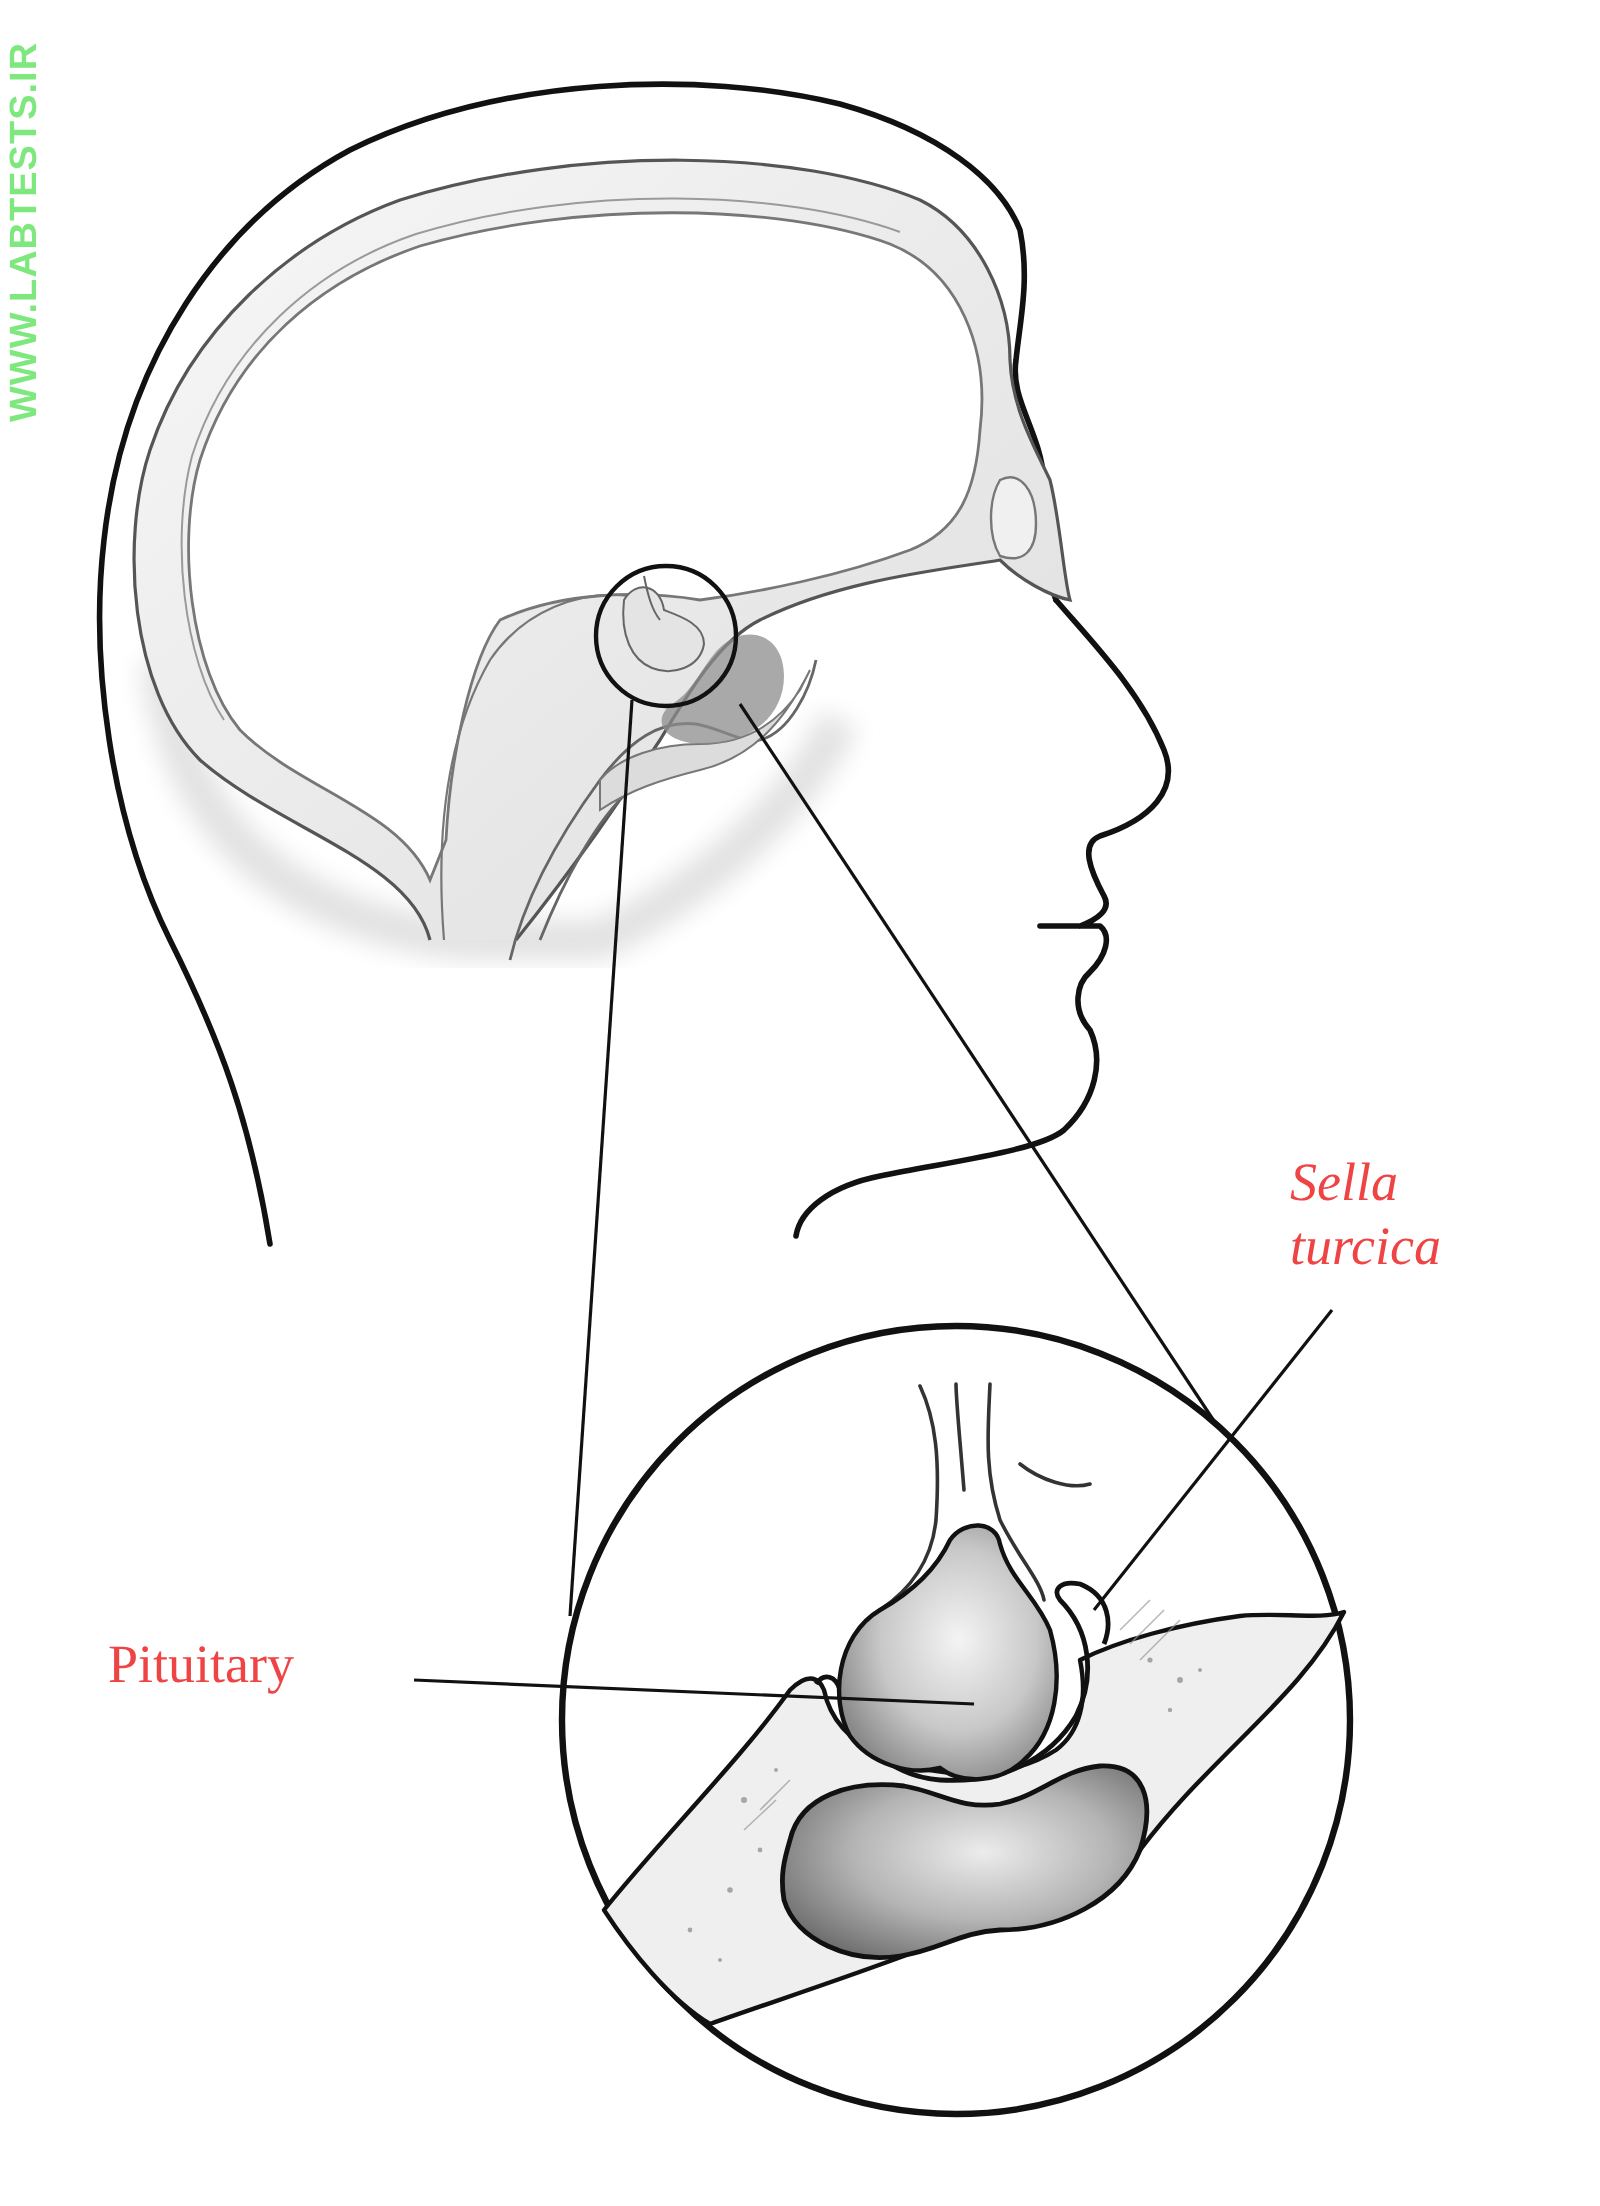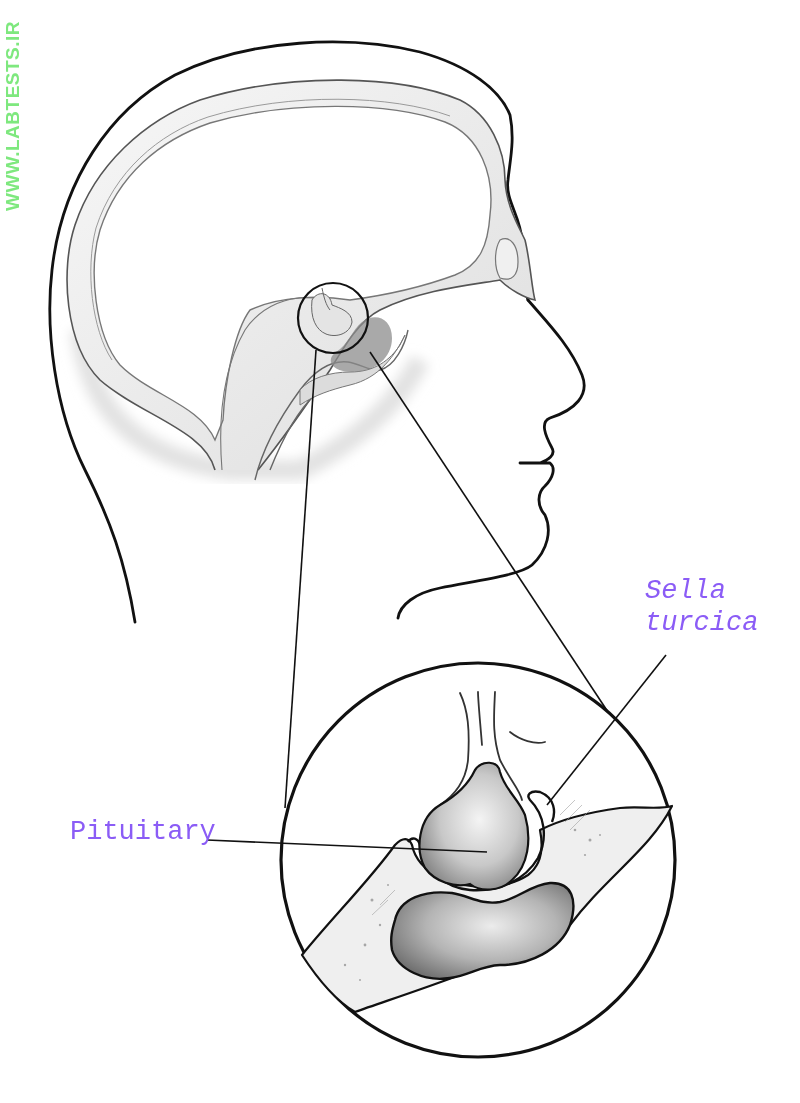--- a/index.html
+++ b/index.html
@@ -26,28 +26,28 @@
       transform: rotate(-90deg);
       white-space: nowrap;
       font-family: "Liberation Sans", sans-serif;
       font-weight: bold;
       font-size: 19px;
       letter-spacing: 0.5px;
       color: #7ee87e;
     }
     .label {
       position: absolute;
-      font-family: Liberation Mono, monospace;
-      color: #8b5cf6;
+      font-family: Liberation Serif, serif;
+      color: #ef4444;
       font-size: 27px;
       line-height: 32px;
     }
     .label.italic { font-style: italic; }
     .label-sella { left: 645px; top: 575px; }
-    .label-pituitary { left: 54px; top: 816px; margin-left: 16px; }
+    .label-pituitary { left: 54px; top: 816px; }
   </style>
 </head>
 <body>
 
 <div class="canvas">
 
   <div class="watermark">
     <span>WWW.LABTESTS.IR</span>
   </div>
 

